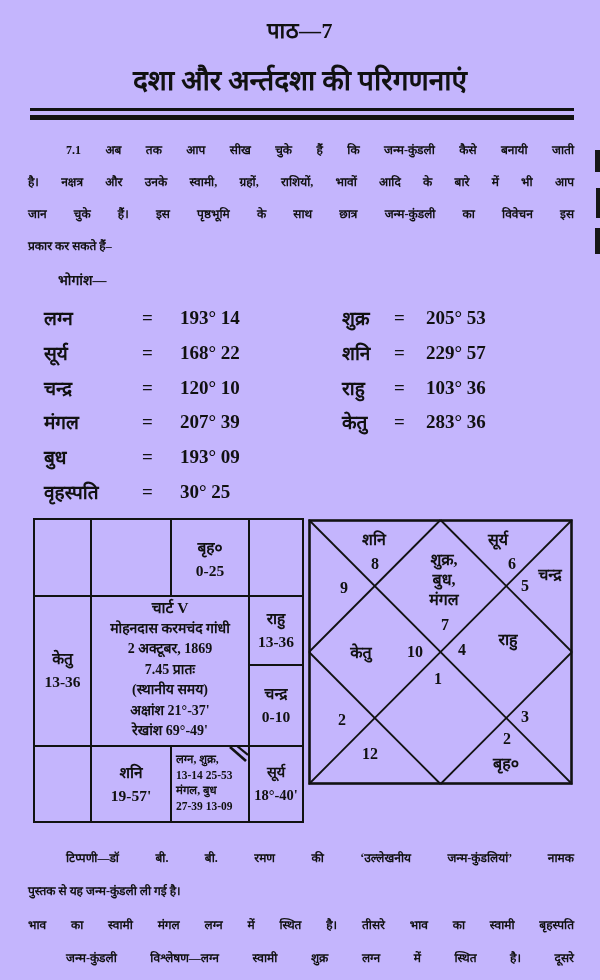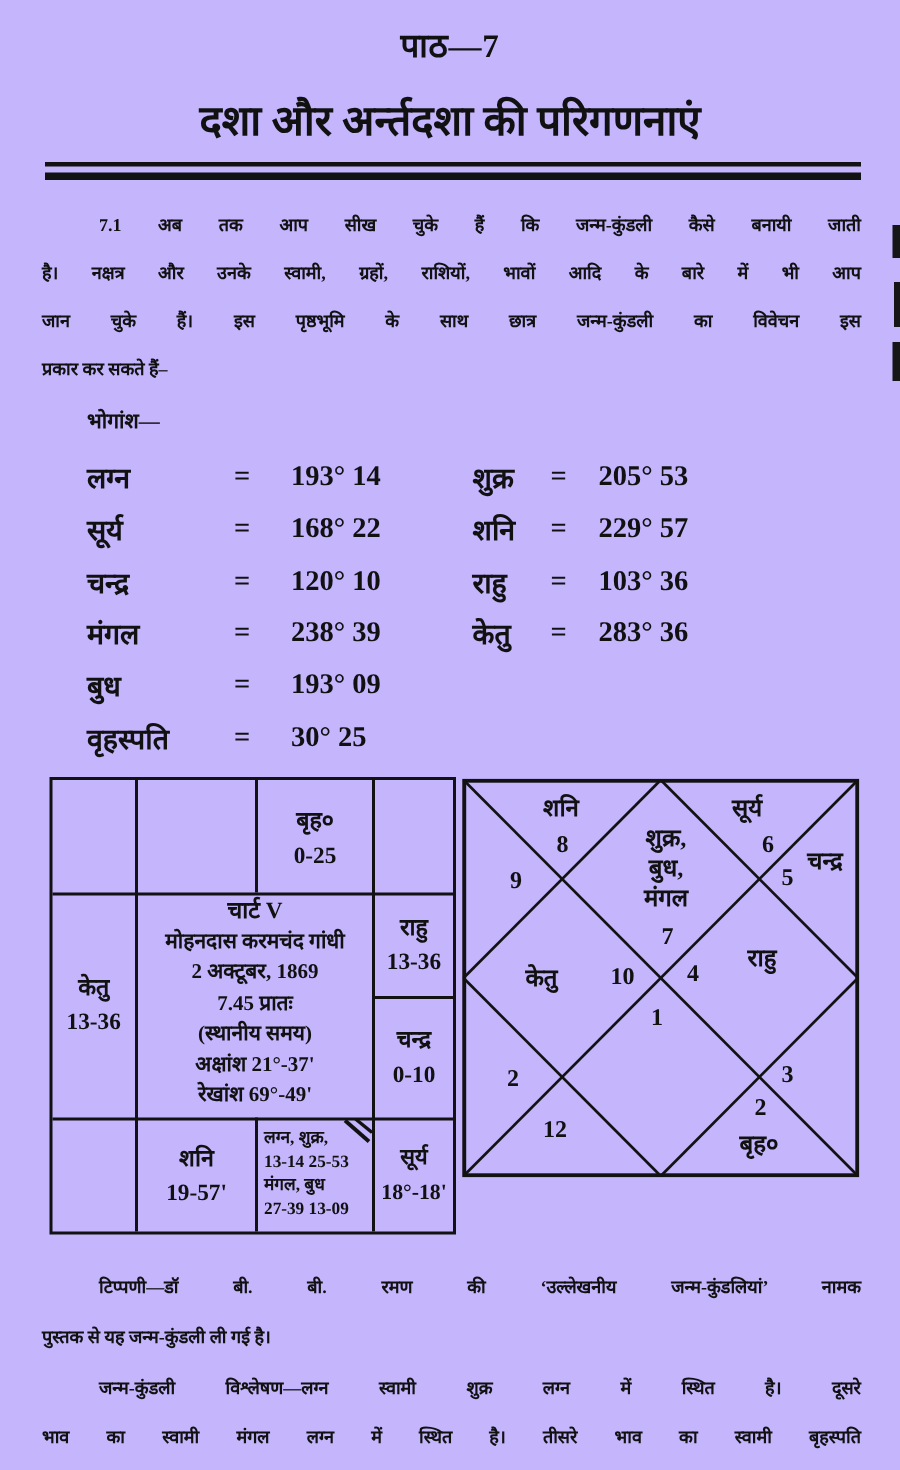--- a/index.html
+++ b/index.html
@@ -25,22 +25,22 @@
   
   .para { position:absolute; left:28px; width:546px; font-size:12px; font-weight:600; }
   .intro { top:134px; line-height:32px; }
   .pline { text-align:justify; text-align-last:justify; }
   .pline.first { padding-left:38px; }
   .pline.lastline { text-align:center; text-align-last:left; }
   .lead { font-weight:800; }
   
   .bhog-heading { position:absolute; top:270px; left:58px; font-size:14px; font-weight:800; }
   .bhog-col { position:absolute; top:301px; }
-  .bhog-col.leftcol  { left:58px;  width:240px; }
-  .bhog-col.rightcol { left:315px; width:230px; }
+  .bhog-col.leftcol  { left:44px;  width:240px; }
+  .bhog-col.rightcol { left:342px; width:230px; }
   .bhog-row { display:flex; align-items:center; height:34.7px; font-size:19px; font-weight:600; }
   .leftcol  .bhog-label { width:98px; }
   .rightcol .bhog-label { width:52px; }
   .leftcol  .bhog-eq { width:38px; }
   .rightcol .bhog-eq { width:32px; }
   
   .sq-chart { position:absolute; left:33px; top:518px; width:267px; height:301px;
               border:2px solid #121212; box-sizing:content-box; }
   .ln { position:absolute; background:#121212; }
   .v { width:2px; } .h { height:2px; }
@@ -115,21 +115,21 @@
       <span class="bhog-val">168° 22</span>
     </div>
     <div class="bhog-row">
       <span class="bhog-label">चन्द्र</span>
       <span class="bhog-eq">=</span>
       <span class="bhog-val">120° 10</span>
     </div>
     <div class="bhog-row">
       <span class="bhog-label">मंगल</span>
       <span class="bhog-eq">=</span>
-      <span class="bhog-val">238° 39</span>
+      <span class="bhog-val">207° 39</span>
     </div>
     <div class="bhog-row">
       <span class="bhog-label">बुध</span>
       <span class="bhog-eq">=</span>
       <span class="bhog-val">193° 09</span>
     </div>
     <div class="bhog-row">
       <span class="bhog-label">वृहस्पति</span>
       <span class="bhog-eq">=</span>
       <span class="bhog-val">30° 25</span>
@@ -176,21 +176,21 @@
     <div class="sq-cell" style="left:215px; top:77px; width:52px; height:65px;">
       <div>राहु</div>
       <div>13-36</div>
     </div>
     <div class="sq-cell" style="left:215px; top:146px; width:52px; height:77px;">
       <div>चन्द्र</div>
       <div>0-10</div>
     </div>
     <div class="sq-cell" style="left:215px; top:227px; width:52px; height:74px; font-size:14.5px;">
       <div>सूर्य</div>
-      <div>18°-18'</div>
+      <div>18°-40'</div>
     </div>
     <div class="sq-cell" style="left:0; top:77px; width:55px; height:146px;">
       <div>केतु</div>
       <div>13-36</div>
     </div>
     <div class="sq-cell" style="left:57px; top:227px; width:78px; height:74px;">
       <div>शनि</div>
       <div>19-57'</div>
     </div>
 
@@ -248,23 +248,23 @@
   </div>
 
   <div class="para tippani">
     <div class="pline first">
       <span class="lead">टिप्पणी</span><span>—डॉ बी. बी. रमण की ‘उल्लेखनीय जन्म-कुंडलियां’ नामक</span>
     </div>
     <div class="pline lastline">पुस्तक से यह जन्म-कुंडली ली गई है।</div>
   </div>
 
   <div class="para vishleshan">
+    <div class="pline">भाव का स्वामी मंगल लग्न में स्थित है। तीसरे भाव का स्वामी बृहस्पति</div>
     <div class="pline first">
       <span class="lead">जन्म-कुंडली विश्लेषण</span><span>—लग्न स्वामी शुक्र लग्न में स्थित है। दूसरे</span>
     </div>
-    <div class="pline">भाव का स्वामी मंगल लग्न में स्थित है। तीसरे भाव का स्वामी बृहस्पति</div>
   </div>
 
   <div class="artifact" style="right:0; top:150px; width:5px; height:22px;"></div>
   <div class="artifact" style="right:0; top:188px; width:4px; height:30px;"></div>
   <div class="artifact" style="right:0; top:228px; width:5px; height:26px;"></div>
 
 </div>
 
 </body></html>

